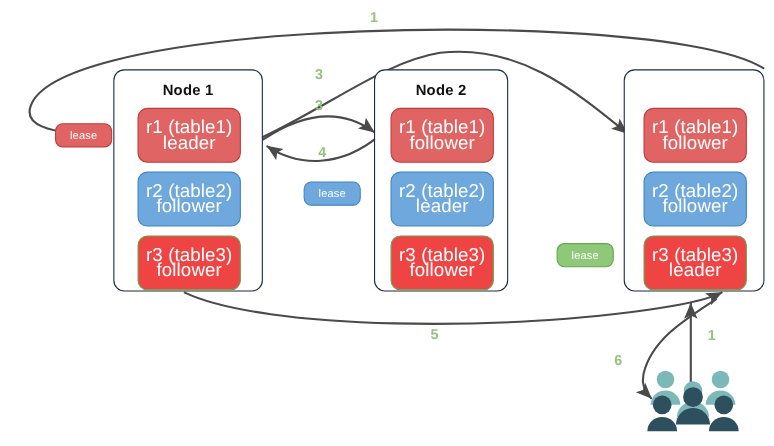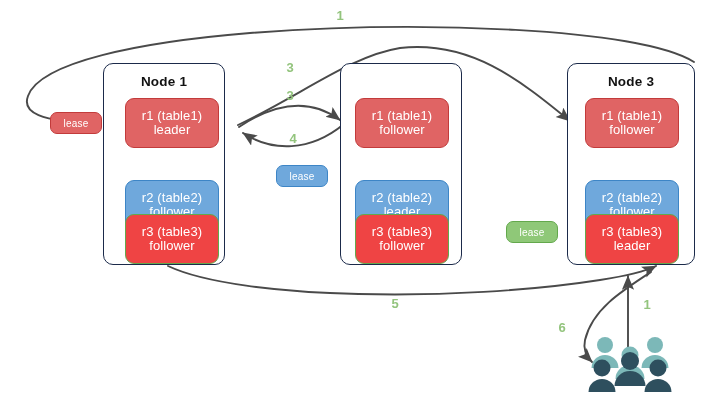--- a/index.html
+++ b/index.html
@@ -33,28 +33,28 @@
   }
   .replica{
     position:absolute;
     box-sizing:border-box;
     border-radius:9px;
     display:flex;
     flex-direction:column;
     align-items:center;
     justify-content:center;
     color:#ffffff;
-    font-size:13px;
+    font-size:17px;
     line-height:14px;
     text-align:center;
     letter-spacing:.1px;
   }
   .replica .l1,.replica .l2{display:block;}
   .rep-red{background:#e06464;border:1.5px solid #c23b3b;}
-  .rep-blue{background:#6fa8dc;border:1.5px solid #3d85c6;margin-top:24px;}
+  .rep-blue{background:#6fa8dc;border:1.5px solid #3d85c6;}
   .rep-green{background:#ef4444;border:1.5px solid #63a84c;}
 
   .lease{
     position:absolute;
     box-sizing:border-box;
     border-radius:7px;
     display:flex;align-items:center;justify-content:center;
     color:#ffffff;
     font-size:10px;
     letter-spacing:.2px;
@@ -103,53 +103,53 @@
   </svg>
 
   <div class="step-label" style="left:330px;top:8px;">1</div>
   <div class="step-label" style="left:280px;top:60px;">3</div>
   <div class="step-label" style="left:280px;top:88px;">3</div>
   <div class="step-label" style="left:283px;top:131px;">4</div>
   <div class="step-label" style="left:385px;top:296px;">5</div>
   <div class="step-label" style="left:637px;top:297px;">1</div>
   <div class="step-label" style="left:552px;top:320px;">6</div>
 
-  <div class="node-box" style="left:103px;top:63px;width:122px;height:202px;text-decoration:underline;">
+  <div class="node-box" style="left:103px;top:63px;width:136px;height:202px;text-decoration:underline;">
     <div class="node-title">Node 1</div>
     <div class="replica rep-red" style="left:21px;top:34px;width:94px;height:50px;">
       <span class="l1">r1 (table1)</span>
       <span class="l2">leader</span>
     </div>
     <div class="replica rep-blue" style="left:21px;top:92px;width:94px;height:50px;">
       <span class="l1">r2 (table2)</span>
       <span class="l2">follower</span>
     </div>
     <div class="replica rep-green" style="left:21px;top:150px;width:94px;height:50px;">
       <span class="l1">r3 (table3)</span>
       <span class="l2">follower</span>
     </div>
   </div>
 
   <div class="node-box" style="left:340px;top:63px;width:122px;height:202px;">
+    <div class="node-title">Node 2</div>
     <div class="replica rep-red" style="left:14px;top:34px;width:94px;height:50px;">
       <span class="l1">r1 (table1)</span>
       <span class="l2">follower</span>
     </div>
     <div class="replica rep-blue" style="left:14px;top:92px;width:94px;height:50px;">
       <span class="l1">r2 (table2)</span>
       <span class="l2">leader</span>
     </div>
     <div class="replica rep-green" style="left:14px;top:150px;width:94px;height:50px;">
       <span class="l1">r3 (table3)</span>
       <span class="l2">follower</span>
     </div>
   </div>
 
   <div class="node-box" style="left:567px;top:63px;width:128px;height:202px;">
-    <div class="node-title">Node 3</div>
     <div class="replica rep-red" style="left:17px;top:34px;width:94px;height:50px;">
       <span class="l1">r1 (table1)</span>
       <span class="l2">follower</span>
     </div>
     <div class="replica rep-blue" style="left:17px;top:92px;width:94px;height:50px;">
       <span class="l1">r2 (table2)</span>
       <span class="l2">follower</span>
     </div>
     <div class="replica rep-green" style="left:17px;top:150px;width:94px;height:50px;">
       <span class="l1">r3 (table3)</span>

